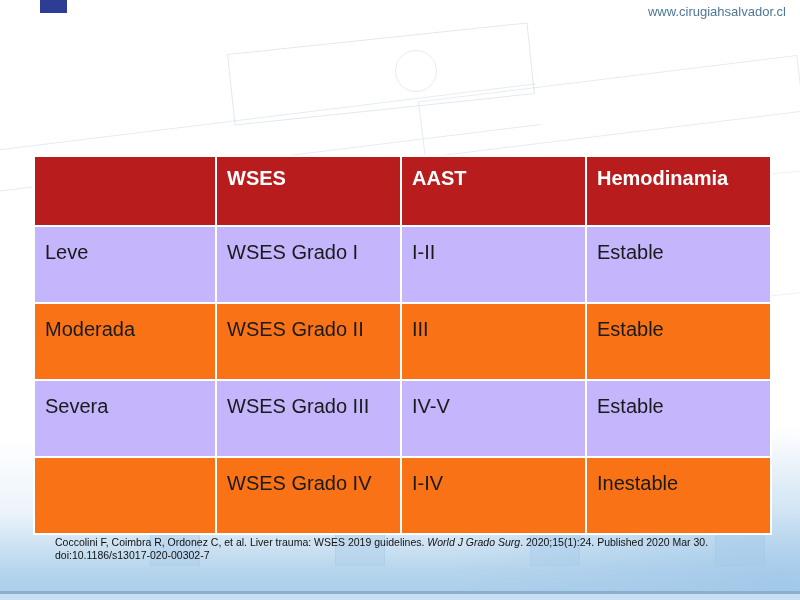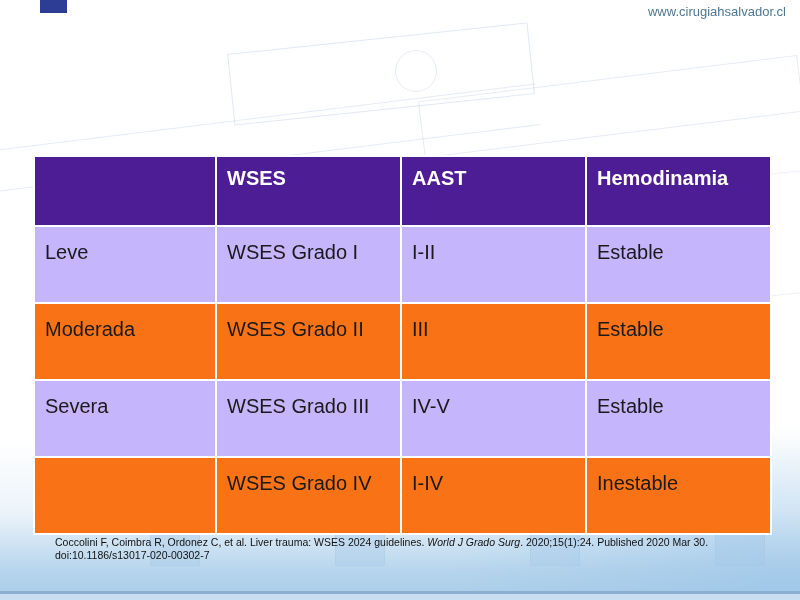--- a/index.html
+++ b/index.html
@@ -34,21 +34,21 @@
   
   .corner-square{position:absolute;left:40px;top:0;width:27px;height:13px;background:#2d3d95;z-index:4;}
   .site-url{position:absolute;top:4px;right:14px;font-size:13px;color:#4e7795;z-index:4;margin-left:24px;}
   .slide-title{position:absolute;left:88px;top:58px;font-size:40px;letter-spacing:0.5px;
                color:#4371c0;z-index:4;}
 
   
   table.grading{position:absolute;left:33px;top:155px;width:737px;z-index:5;
     border-collapse:collapse;table-layout:fixed;}
   table.grading th{
-    background:#4c1d95;color:#ffffff;font-weight:bold;font-size:20px;text-align:left;
+    background:#b91c1c;color:#ffffff;font-weight:bold;font-size:20px;text-align:left;
     height:58px;padding:10px 4px 0 10px;vertical-align:top;border:2px solid #ffffff;}
   table.grading td{
     font-size:20px;color:#1a1a1a;height:61px;padding:14px 4px 0 10px;vertical-align:top;
     border:2px solid #ffffff;}
   tr.dark td{background:#c4b5fd;}
   tr.light td{background:#f97316;}
 
   
   .citation{position:absolute;left:55px;top:536px;width:715px;z-index:6;
     font-size:10.5px;line-height:13px;color:#111111;}
@@ -116,17 +116,17 @@
       <tr class="light">
         <td></td>
         <td>WSES Grado IV</td>
         <td>I-IV</td>
         <td>Inestable</td>
       </tr>
     </tbody>
   </table>
 
   <div class="citation">
-    <div><span>Coccolini F, Coimbra R, Ordonez C, et al. Liver trauma: WSES 2024 guidelines. </span><span class="it">World J Grado Surg</span><span>. 2020;15(1):24. Published 2020 Mar 30.</span></div>
+    <div><span>Coccolini F, Coimbra R, Ordonez C, et al. Liver trauma: WSES 2019 guidelines. </span><span class="it">World J Grado Surg</span><span>. 2020;15(1):24. Published 2020 Mar 30.</span></div>
     <div>doi:10.1186/s13017-020-00302-7</div>
   </div>
 
 </div>
 
 </body></html>

